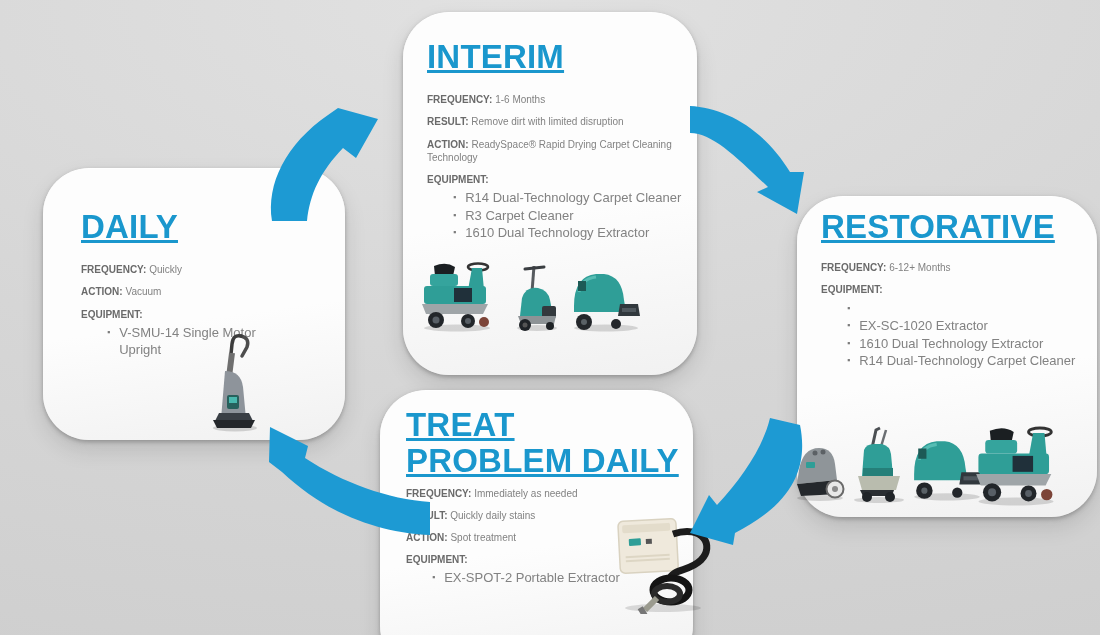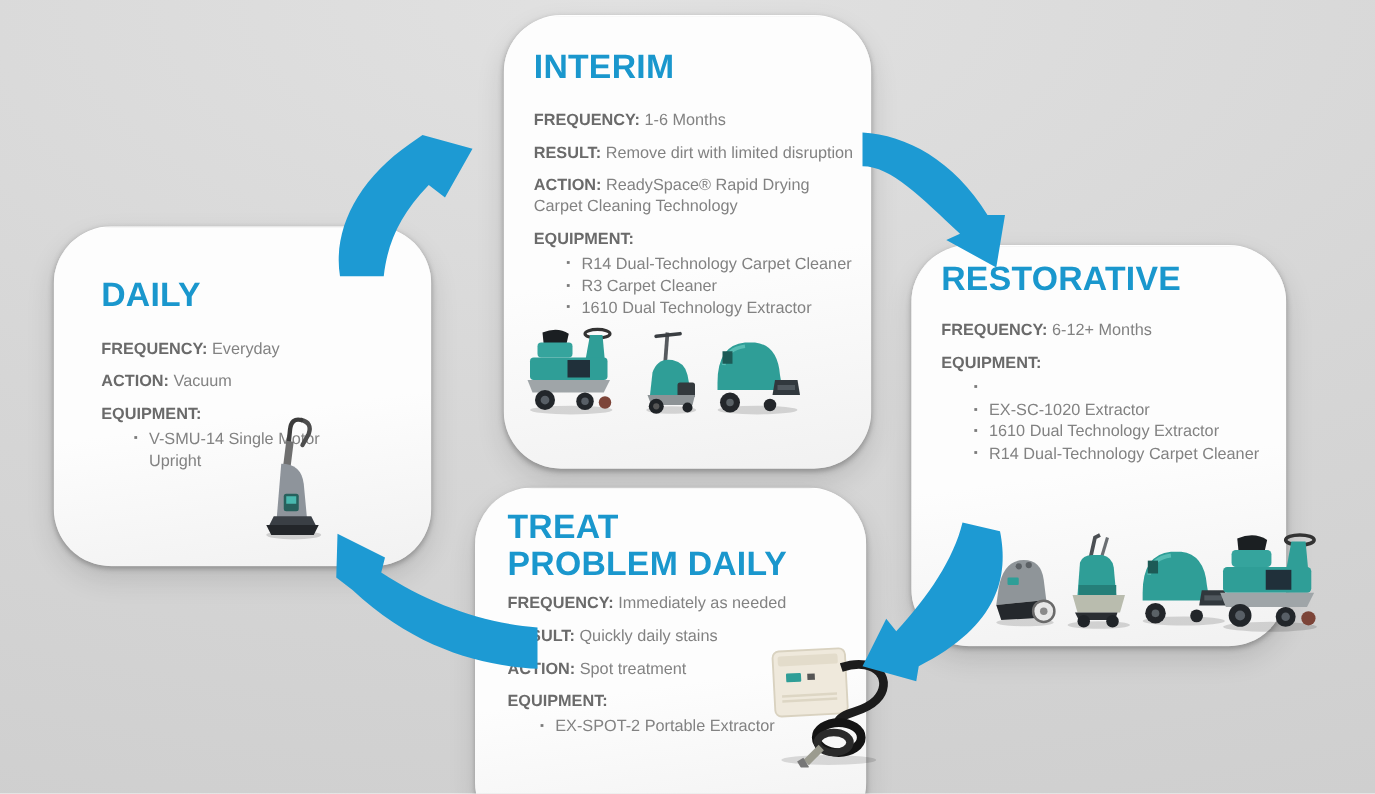--- a/index.html
+++ b/index.html
@@ -3,33 +3,33 @@
 <meta charset="utf-8">
 <style>
   html,body{margin:0;padding:0;}
   body{width:1100px;height:635px;overflow:hidden;font-family:"Liberation Sans",sans-serif;}
   .canvas{position:relative;width:1100px;height:635px;overflow:hidden;
           background:radial-gradient(130% 110% at 45% 0%, #e1e1e1 0%, #d6d6d6 55%, #cfcfcf 100%);}
   .card{position:absolute;box-sizing:border-box;border-radius:46px;
         background:linear-gradient(172deg,#fdfdfd 55%,#f1f1f1 100%);
         box-shadow:0 2px 4px rgba(90,90,90,.45), 0 10px 22px rgba(0,0,0,.12);
         border-top:1px solid #ffffff;z-index:1;}
-  .card-title{margin:0;font-size:27px;line-height:1.1;font-weight:700;color:#1a97cd;letter-spacing:.2px;}
-  .field{margin:0 0 9px;font-size:13px;line-height:1.32;color:#828282;}
+  .card-title{margin:0;font-size:33px;line-height:1.1;font-weight:700;color:#1a97cd;letter-spacing:.2px;text-decoration:underline;}
+  .field{margin:0 0 9px;font-size:10px;line-height:1.32;color:#828282;}
   .lbl{font-weight:700;color:#6a6a6a;}
   .val{color:#828282;}
   ul.equip{list-style:none;margin:2px 0 0;padding:0 0 0 26px;}
   ul.equip li{display:flex;gap:9px;font-size:13px;line-height:17.5px;color:#828282;}
   .bullet{font-size:9px;line-height:17.5px;color:#7b7b7b;flex:0 0 auto;}
   
   #card-interim{left:403px;top:12px;width:294px;height:363px;padding:26px 14px 0 24px;}
   #card-interim .card-title{margin-bottom:18px;}
-  #card-daily{left:43px;top:181px;width:302px;height:272px;padding:40px 30px 0 38px;}
+  #card-daily{left:43px;top:168px;width:302px;height:272px;padding:40px 30px 0 38px;}
   #card-daily .card-title{margin-bottom:18px;}
-  #card-restorative{left:729px;top:196px;width:300px;height:321px;padding:12px 10px 0 24px;}
+  #card-restorative{left:797px;top:196px;width:300px;height:321px;padding:12px 10px 0 24px;}
   #card-restorative .card-title{margin-bottom:16px;}
   #card-treat{left:380px;top:390px;width:313px;height:282px;padding:16px 12px 0 26px;}
   #card-treat .card-title{margin-bottom:7px;}
   .title-line{display:block;}
   .machine{position:absolute;z-index:2;}
   .arrow{position:absolute;z-index:3;}
   .arrow path{fill:#1d9ad3;}
 </style>
 </head>
 <body>
@@ -53,21 +53,21 @@
         </li>
       <li>
           <span class="bullet">▪</span>
           <span class="val">1610 Dual Technology Extractor</span>
         </li>
     </ul>
   </section>
 
   <section class="card" id="card-daily">
     <h2 class="card-title">DAILY</h2>
-    <p class="field"><span class="lbl">FREQUENCY:</span> <span class="val">Everyday</span></p>
+    <p class="field"><span class="lbl">FREQUENCY:</span> <span class="val">Quickly</span></p>
     <p class="field"><span class="lbl">ACTION:</span> <span class="val">Vacuum</span></p>
     <p class="field" style="margin-bottom:3px"><span class="lbl">EQUIPMENT:</span></p>
     <ul class="equip" style="max-width:150px">
       <li>
           <span class="bullet">▪</span>
           <span class="val">V-SMU-14 Single Motor Upright</span>
         </li>
     </ul>
   </section>
 

